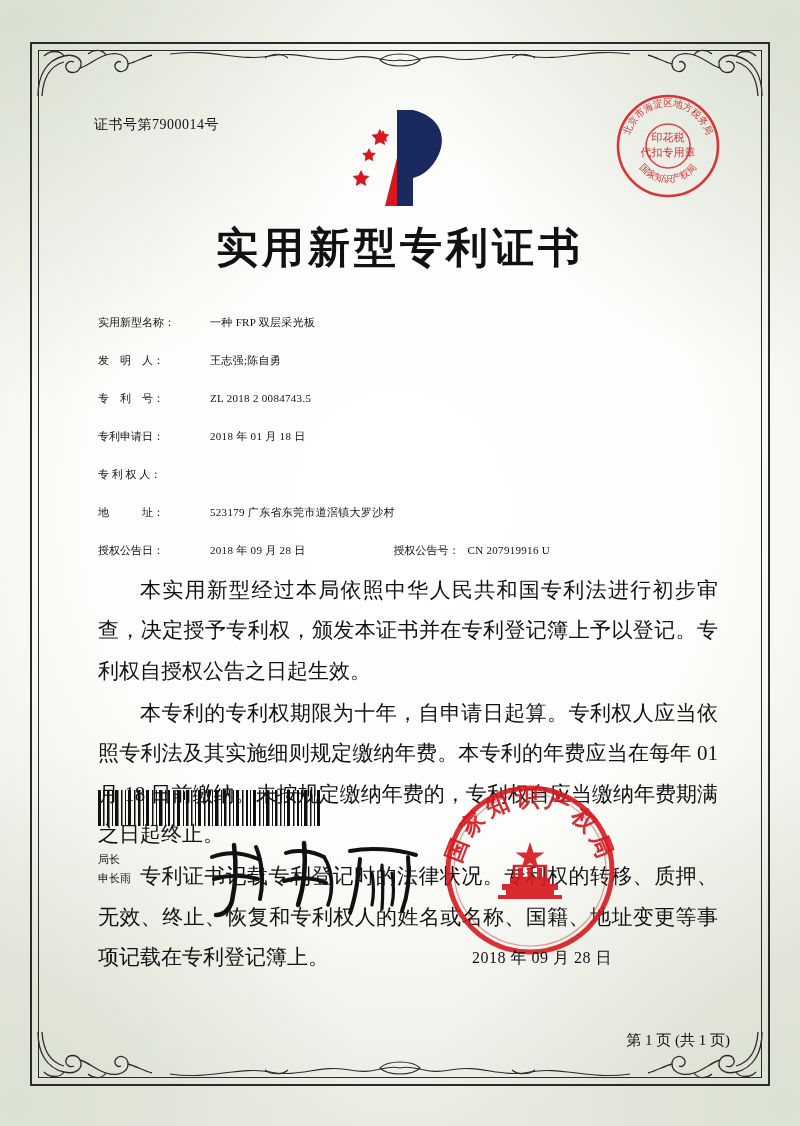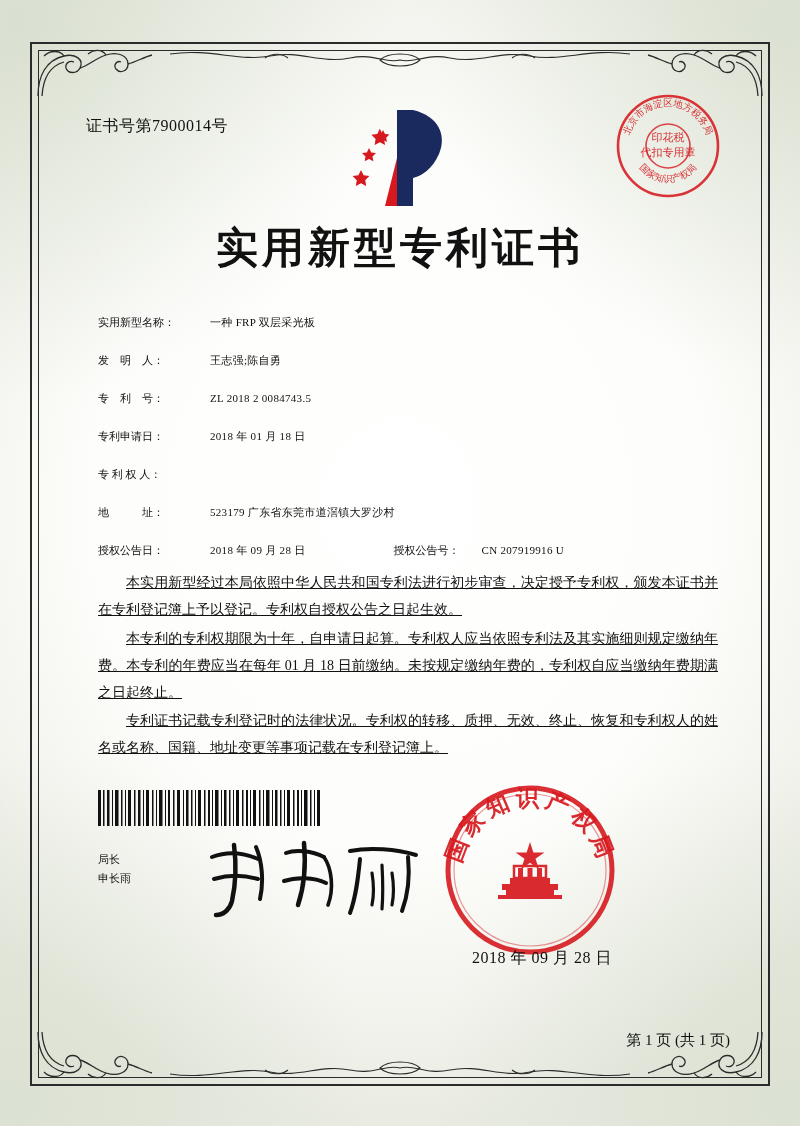--- a/index.html
+++ b/index.html
@@ -68,23 +68,23 @@
   .content {
     position: absolute;
     left: 70px;
     top: 90px;
     right: 70px;
     bottom: 70px;
   }
 
   .cert-no {
     position: absolute;
-    left: 16px;
+    left: 24px;
     top: 26px;
-    font-size: 16px;
+    font-size: 14px;
     letter-spacing: 0.5px;
     color: #111;
   }
 
   .logo {
     position: absolute;
     left: 50%;
     top: 12px;
     transform: translateX(-50%);
     width: 130px;
@@ -137,33 +137,32 @@
   .field-row.dual {
     justify-content: flex-start;
   }
   .dual-right {
     margin-left: 88px;
     display: flex;
     align-items: baseline;
   }
   .dual-right .field-label {
     width: auto;
-    margin-right: 22px;
+    margin-right: 8px;
   }
 
   .paragraphs {
     position: absolute;
     left: 28px;
     right: 12px;
     top: 480px;
-    font-size: 14px;
+    font-size: 21px;
     line-height: 1.92;
     color: #111;
     text-align: justify;
-    text-decoration: underline;
   }
   .paragraphs p {
     margin: 0 0 2px 0;
     text-indent: 2em;
   }
 
   .barcode {
     position: absolute;
     left: 28px;
     top: 700px;

